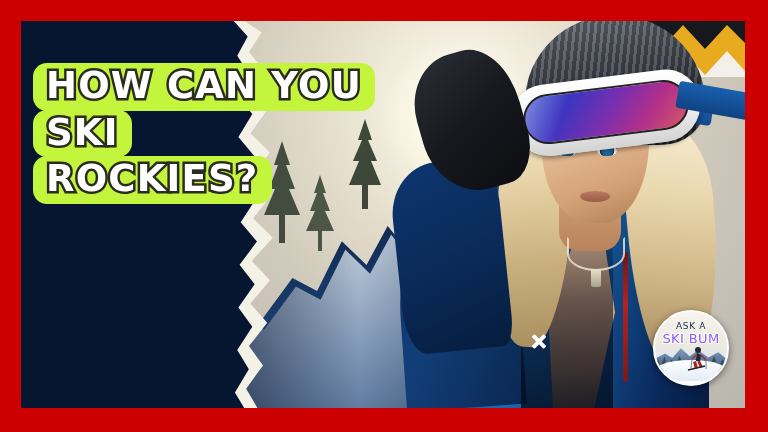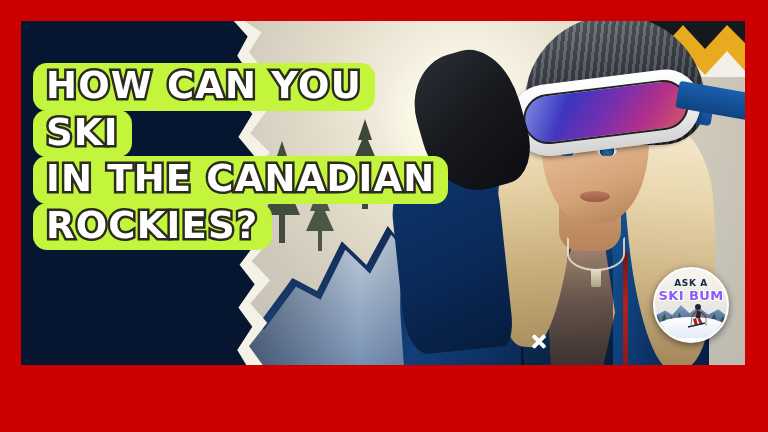--- a/index.html
+++ b/index.html
@@ -14,21 +14,21 @@
     position: relative;
     width: 768px; height: 432px;
     background: #cc0000;
     overflow: hidden;
   }
 
   
   #canvas {
     position: absolute;
     left: 21px; top: 21px;
-    width: 724px; height: 344px;
+    width: 724px; height: 387px;
     background: #061630;
     overflow: hidden;
   }
 
   
   .photo {
     position: absolute;
     left: 220px; top: 0;
     width: 504px; height: 387px;
     overflow: hidden;
@@ -291,21 +291,21 @@
     position: absolute; left: -6%; right: -6%; bottom: 4%; height: 30%;
     background: linear-gradient(180deg,#ffffff,#e3ecf5);
     border-radius: 50% 50% 40% 40% / 70% 70% 30% 30%;
   }
   .badge-skier {
     position: absolute; left: 30px; top: 34px; width: 22px; height: 26px;
   }
   .badge-txt1, .badge-txt2 {
     position: absolute; left: 0; right: 0; text-align: center;
     font-family: "DejaVu Sans", sans-serif;
-    font-weight: 700; white-space: nowrap;
+    font-weight: 400; white-space: nowrap;
   }
   .badge-txt1 {
     top: 9px; font-size: 9px; color: #12294d; letter-spacing: .6px;
   }
   .badge-txt2 {
     top: 19px; font-size: 13px; color: #8b5cf6; letter-spacing: .4px;
     -webkit-text-stroke: 2px #ffffff; paint-order: stroke fill;
   }
 </style>
 </head>
@@ -372,21 +372,20 @@
         <div class="pendant"></div>
       </div>
     </div>
 
     <div class="torn"></div>
     <div class="torn-navy"></div>
 
     <div class="title">
       <span class="tline">HOW CAN YOU</span>
       <span class="tline">SKI</span>
-      <span class="tline">IN THE CANADIAN</span>
       <span class="tline">ROCKIES?</span>
     </div>
 
     <div class="xmark"></div>
 
     <div class="badge">
       <div class="badge-sky"></div>
       <div class="badge-mtn"></div>
       <div class="badge-trees"></div>
       <div class="badge-snow"></div>

